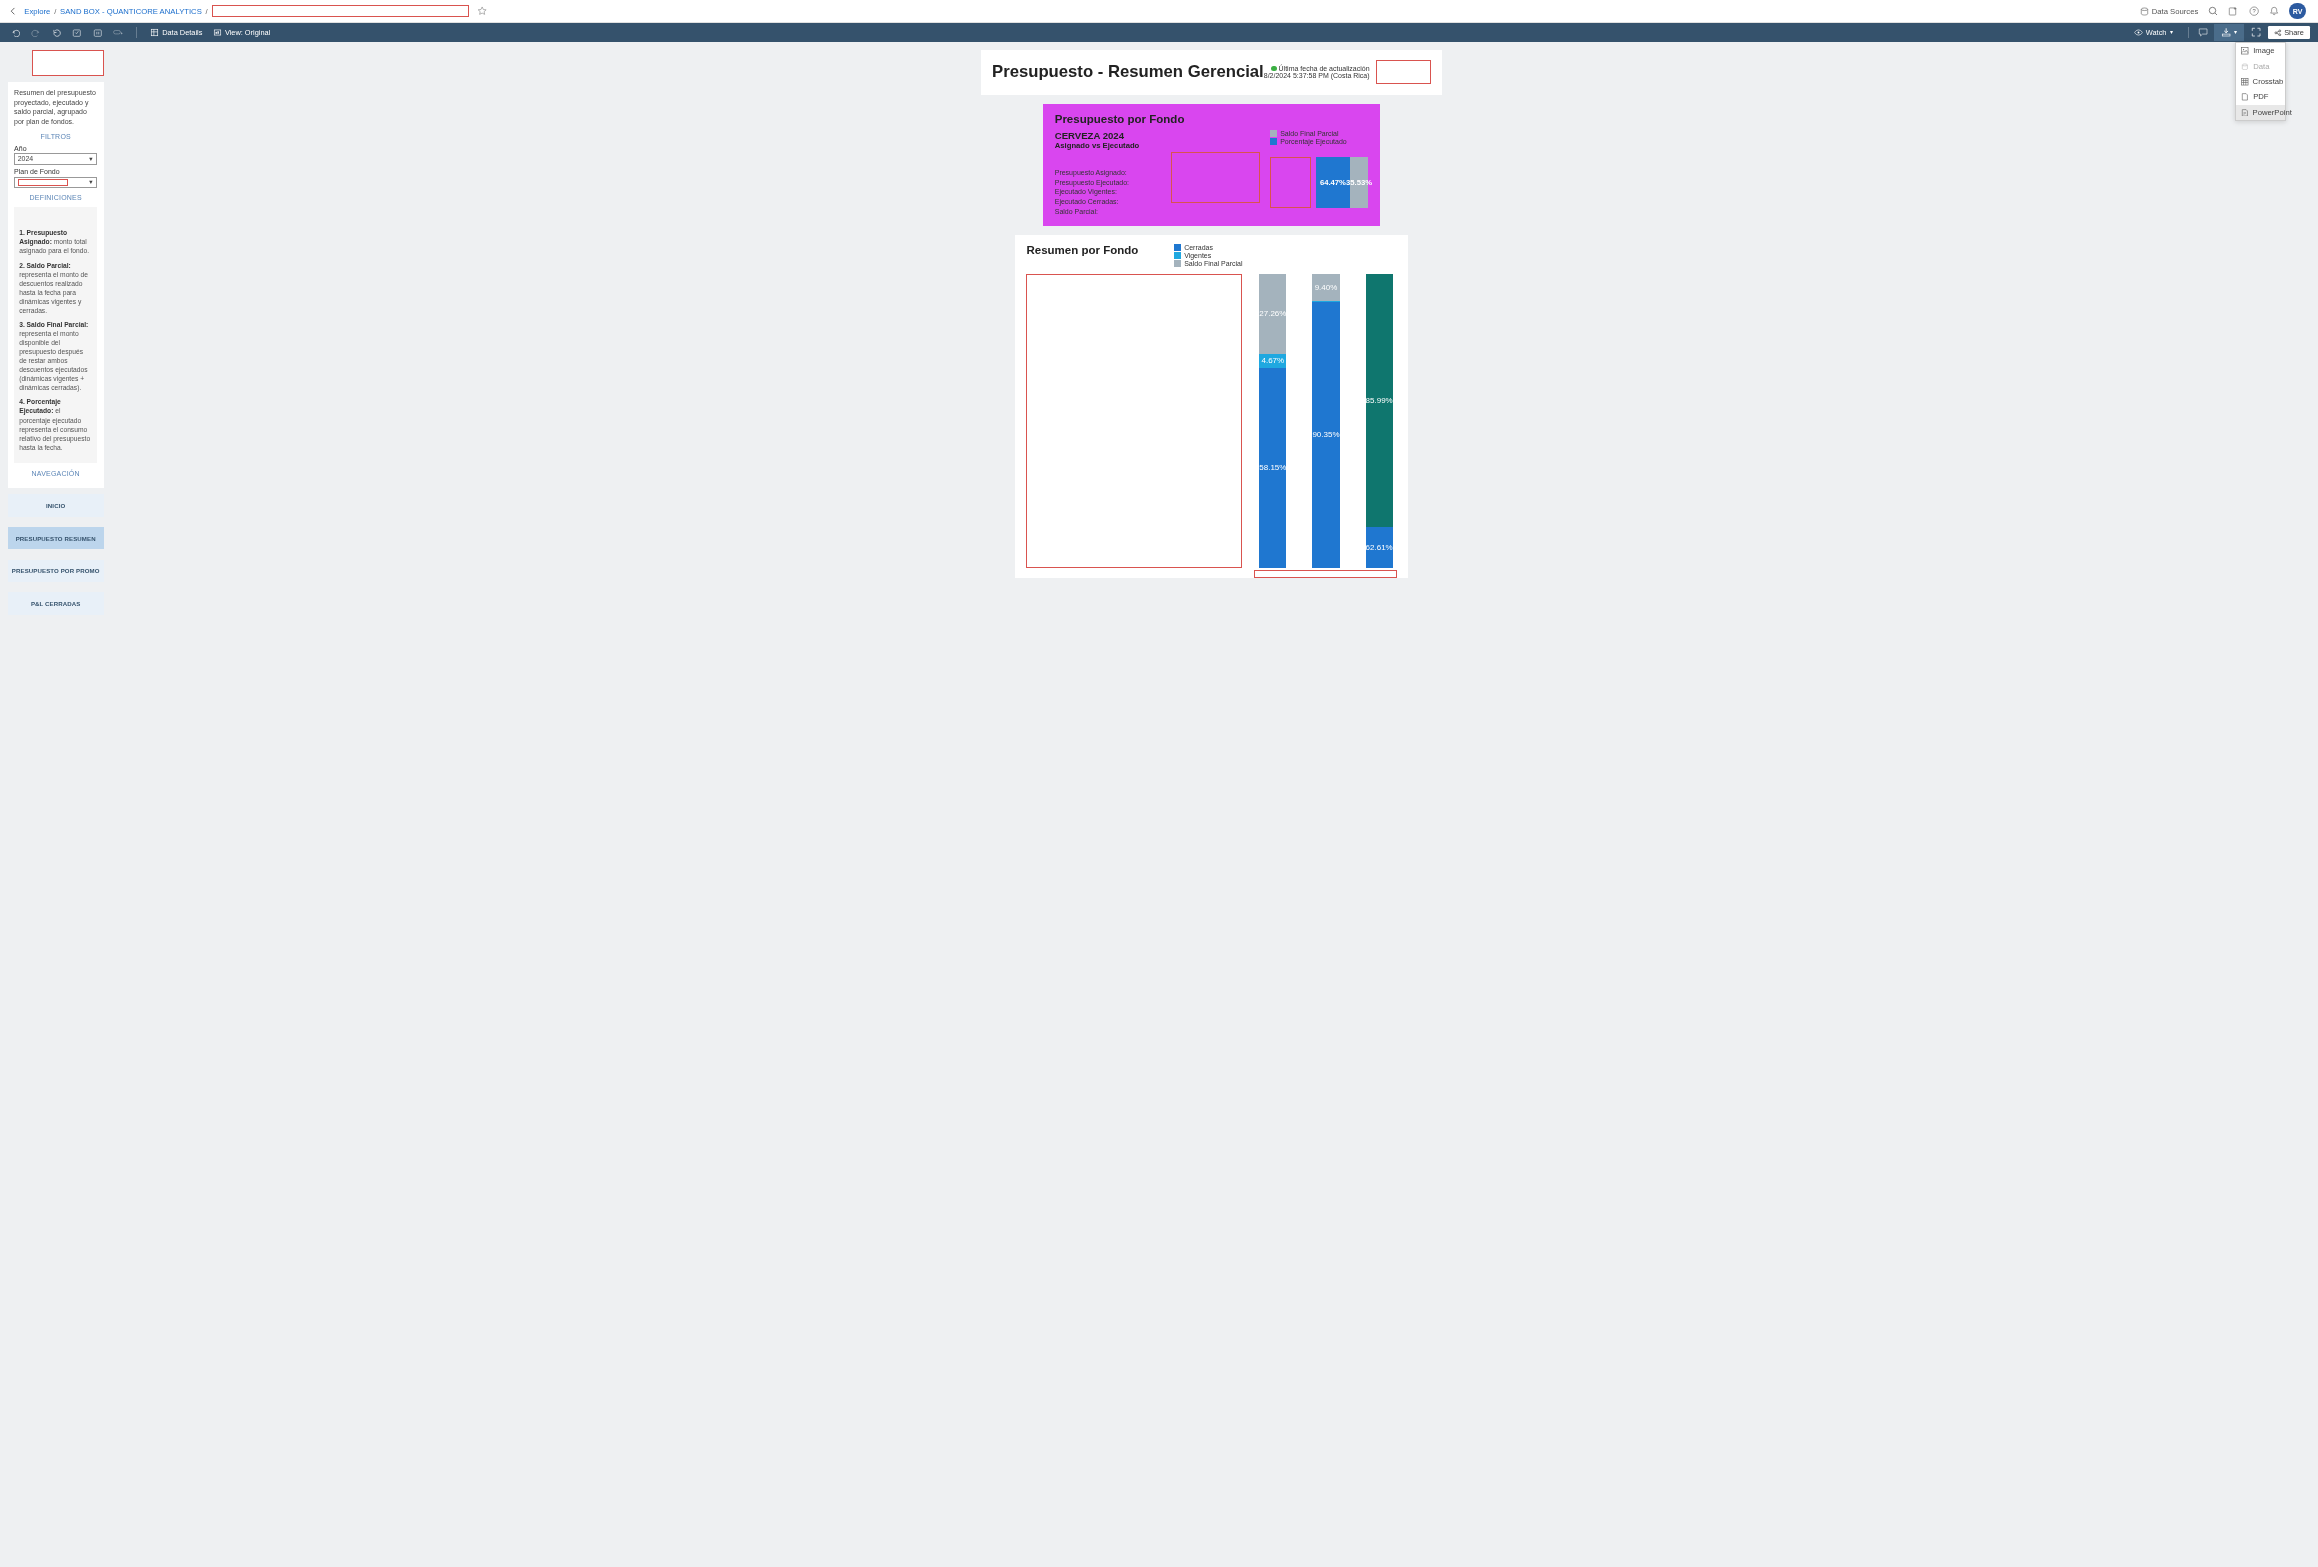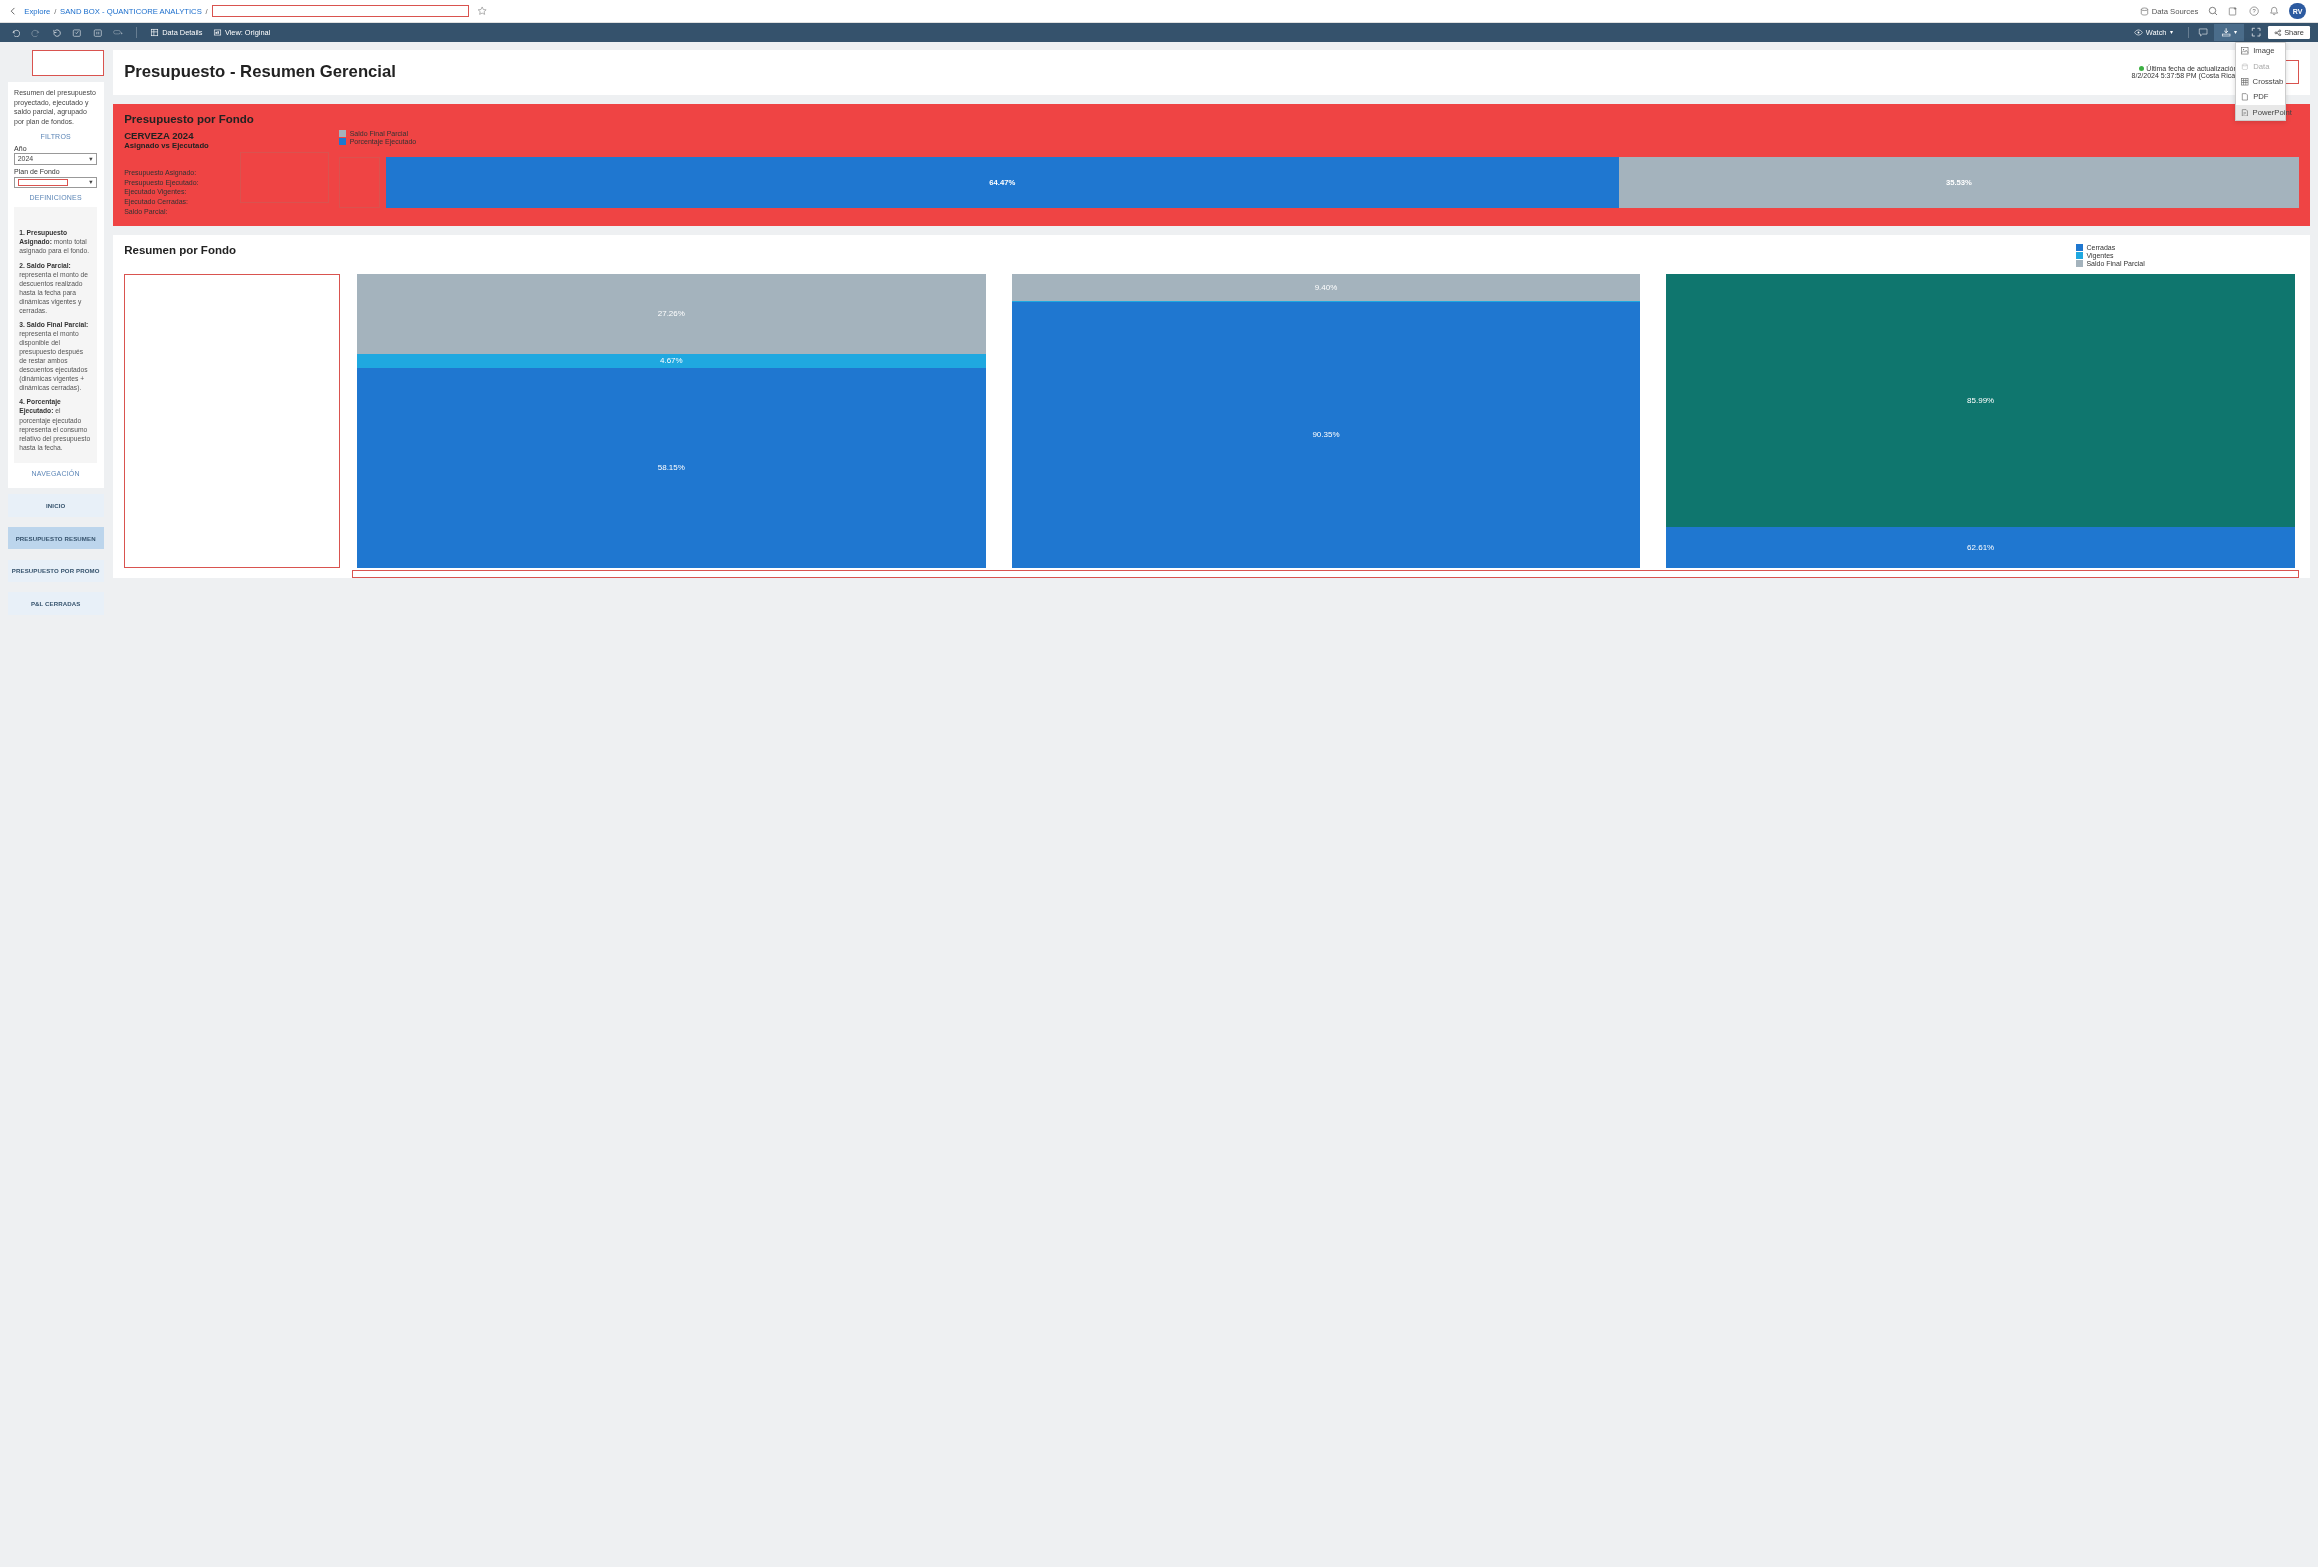--- a/index.html
+++ b/index.html
@@ -43,28 +43,28 @@
 .side-heading { text-align: center; color: #5b85b6; font-size: 7px; font-weight: 500; margin: 6.4px 0 5.1px; letter-spacing: 0.2px; }
 .filter-label { font-size: 7px; margin: 3.8px 0 1.3px; color: #333; }
 .select { border: 0.6px solid #999; height: 11.5px; font-size: 7px; padding: 0 2.6px; display: flex; align-items: center; justify-content: space-between; cursor: pointer; background:#fff; }
 .select .caret { font-size: 5.8px; color: #444; }
 .def-box { background: #f5f5f5; padding: 6.4px 5.1px; font-size: 6.7px; line-height: 1.35; color: #555; }
 .def-box p { margin-bottom: 5.1px; }
 .def-box strong { color: #333; }
 .nav-btn { background: #e8f0f8; text-align: center; padding: 7.7px 2.6px; font-size: 6.1px; font-weight: 700; color: #35526c; cursor: pointer; margin-bottom: 3.8px; letter-spacing: 0.1px; }
 .nav-btn.active { background: #bcd5ec; }
 
-.main { flex: 1; display: flex; flex-direction: column; gap: 9px; }
+.main { flex: 1; display: flex; flex-direction: column; gap: 9px; align-items: center; }
 .header-card { background: #fff; padding: 10.3px 11.5px; display: flex; align-items: center; justify-content: space-between; position: relative; }
 .page-title { font-size: 16.7px; font-weight: 800; color: #222; }
 .update-info { text-align: right; font-size: 7px; color: #333; display:flex; align-items:center; gap:3.8px;}
 .update-info .dot { width: 5.1px; height: 5.1px; background: #3cb043; border-radius: 50%; display: inline-block;}
 .header-red-right { width: 55px; height: 24.4px; }
 
-.section-card { background: #ef4444; padding: 9px 11.5px; }
+.section-card { background: #d946ef; padding: 9px 11.5px; }
 .section-title { font-size: 11.5px; font-weight: 800; color: #222; margin-bottom: 5.1px; }
 .fondo-row { display: flex; gap: 10.3px; align-items: flex-start; }
 .sub-title { font-size: 9.6px; font-weight: 800; color: #222; }
 .sub-sub { font-size: 7.7px; font-weight: 700; color: #222; }
 .kpi-labels { font-size: 7px; line-height: 1.4; color: #333; margin-top: 18px; }
 .kpi-red { width: 89px; height: 51px; }
 .legend { font-size: 7px; display: flex; flex-direction: column; gap: 1.3px; }
 .legend-row { display: flex; align-items: center; gap: 3.2px; }
 .swatch { width: 7px; height: 7px; }
 .hbar-wrap { display: flex; align-items: center; gap: 5.1px; margin-top: 11.5px; font-weight: bold; }

